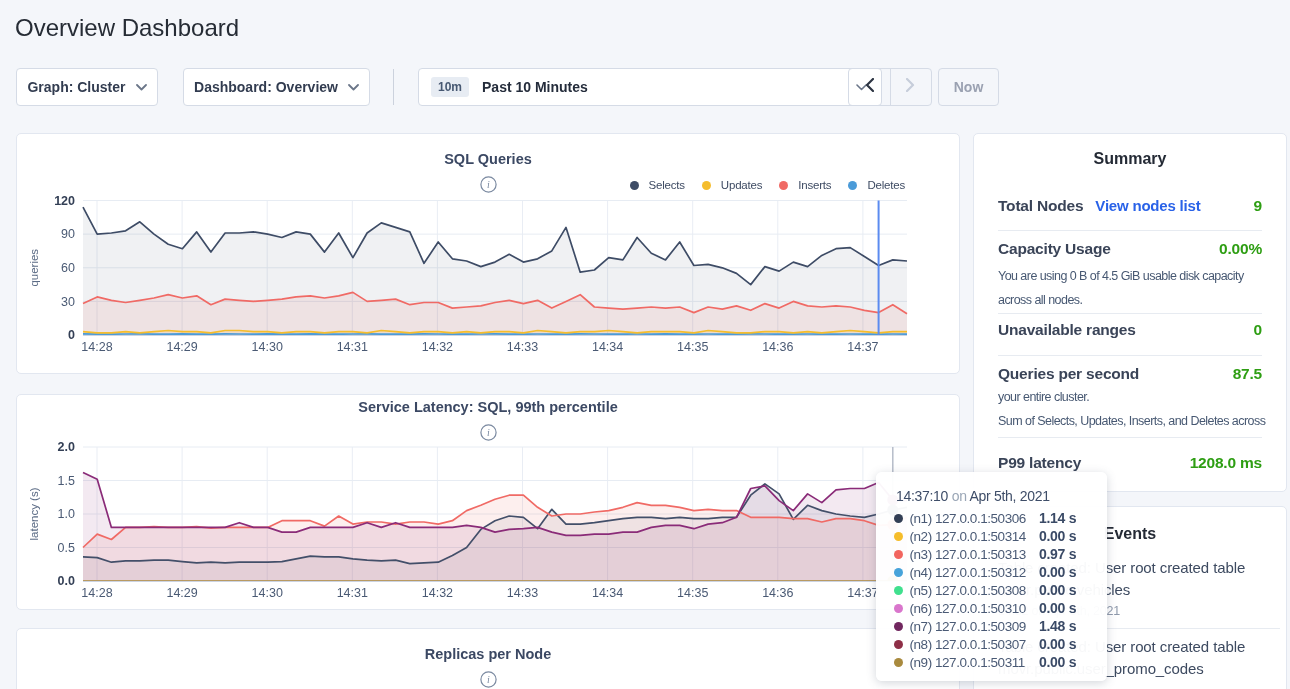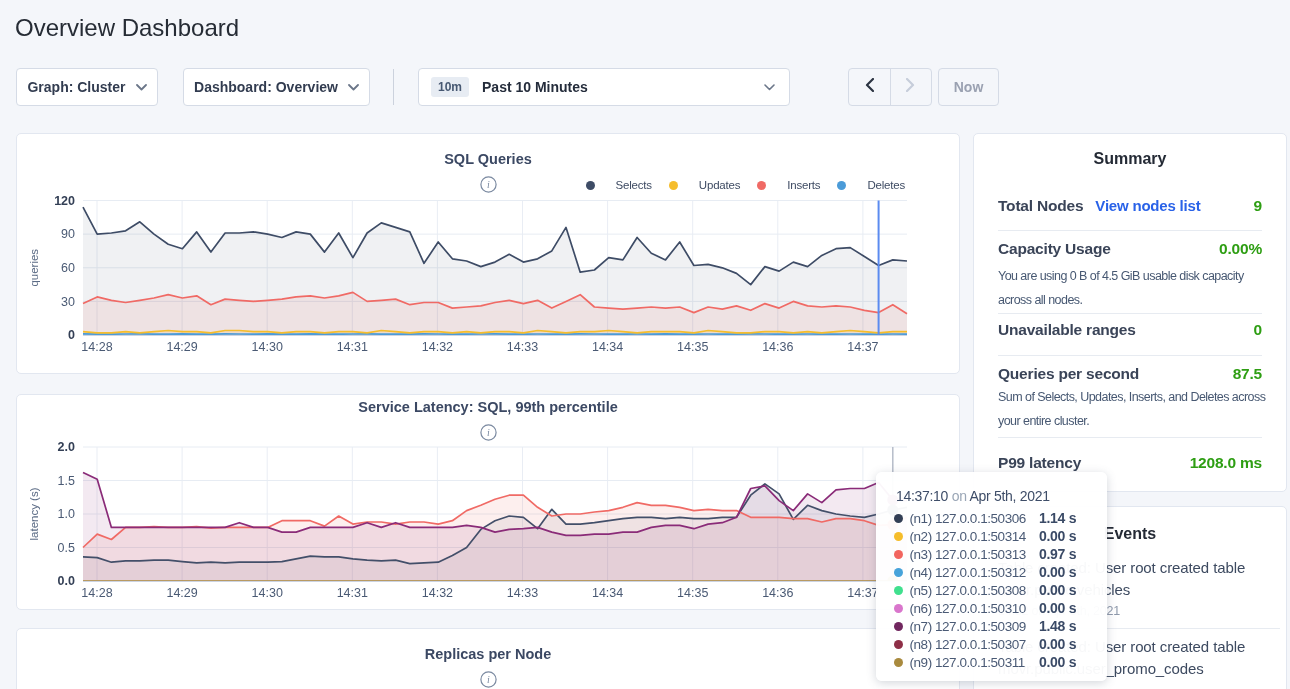--- a/index.html
+++ b/index.html
@@ -18,21 +18,21 @@
   .btn {
     position:absolute; top:68px; height:38px;
     background:#fff; border:1px solid #d5dbe6; border-radius:4px;
     display:flex; align-items:center; justify-content:center;
     font-size:14px; font-weight:700; color:#323c50; cursor:pointer;
   }
   .btn .chev { margin-left:10px; display:flex; align-items:center; }
   #graph-dd   { left:16px;  width:142px; }
   #dash-dd    { left:183px; width:187px; }
   .toolbar-divider { position:absolute; left:393px; top:69px; width:1px; height:36px; background:#ccd2dd; }
-  #time-picker { left:418px; width:372px; justify-content:flex-start; padding:0 12px; }
+  #time-picker { left:418px; width:464px; justify-content:flex-start; padding:0 12px; }
   #time-picker .range-badge {
     background:#e7ecf3; border-radius:3px; font-size:12px; font-weight:700; color:#475872;
     padding:3px 7px; margin-right:13px;
   }
   #time-picker .range-label { font-size:14px; font-weight:700; color:#242c3b; }
   #time-picker .chev { position:absolute; right:14px; margin:0; }
   #arrow-group {
     position:absolute; left:848px; top:68px; width:84px; height:38px;
     border:1px solid #d5dbe6; border-radius:4px; display:flex; background:transparent;
   }
@@ -55,21 +55,21 @@
     position:absolute; left:0; right:0; display:flex; align-items:center; justify-content:center;
     gap:9px;
     flex-direction:column;
   }
   .chart-title { font-size:14.5px; font-weight:700; color:#3b4863; }
   .info-icon { display:flex; align-items:center; }
   .chart-svg { position:absolute; left:0; top:0; }
   .legend {
     position:absolute; display:flex; align-items:center; gap:17px;
   }
-  .legend-item { display:flex; align-items:center; gap:21px; cursor:pointer; }
+  .legend-item { display:flex; align-items:center; gap:10px; cursor:pointer; }
   .legend-dot { width:9px; height:9px; border-radius:50%; }
   .legend-label { font-size:11.5px; color:#3e4b63; letter-spacing:-0.2px; }
   
   .summary-title {
     position:absolute; left:0; right:0; top:16px; text-align:center;
     font-size:16px; font-weight:700; color:#242a35;
   }
   .srow { position:absolute; left:24px; right:24px; }
   .srow-line { display:flex; align-items:baseline; }
   .srow-label { font-size:15.5px; font-weight:700; color:#3a4458; letter-spacing:-0.2px; }
@@ -335,22 +335,22 @@
           <span class="srow-value">0</span>
         </div>
       </div>
       <div class="srow" style="top: 231px;">
         <div class="srow-line">
           <span class="srow-label">Queries per second</span>
           <span class="srow-value">87.5</span>
         </div>
       </div>
       <div class="srow" style="top: 249px;">
+        <div class="srow-desc">your entire cluster.</div>
         <div class="srow-desc">Sum of Selects, Updates, Inserts, and Deletes across</div>
-        <div class="srow-desc">your entire cluster.</div>
       </div>
       <div class="srow" style="top: 311px; margin-top: 9px;">
         <div class="srow-line">
           <span class="srow-label">P99 latency</span>
           <span class="srow-value">1208.0 ms</span>
         </div>
       </div>
     </div>
 <div class="sdivider" style="top: 95.5px;"></div>
     <div class="sdivider" style="top: 178.8px;"></div>

